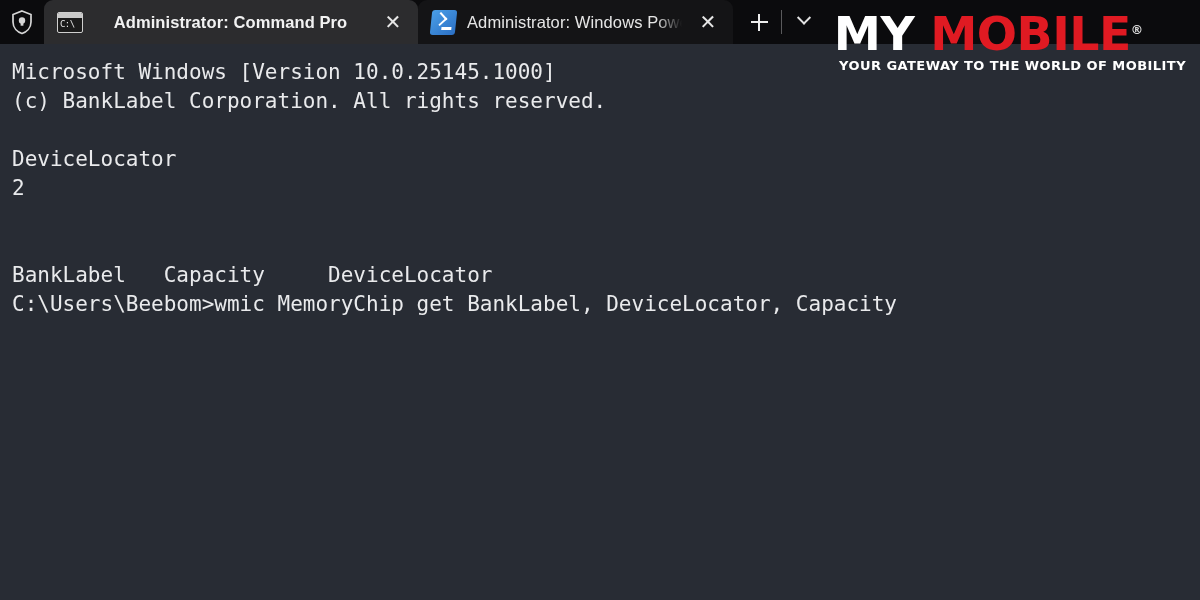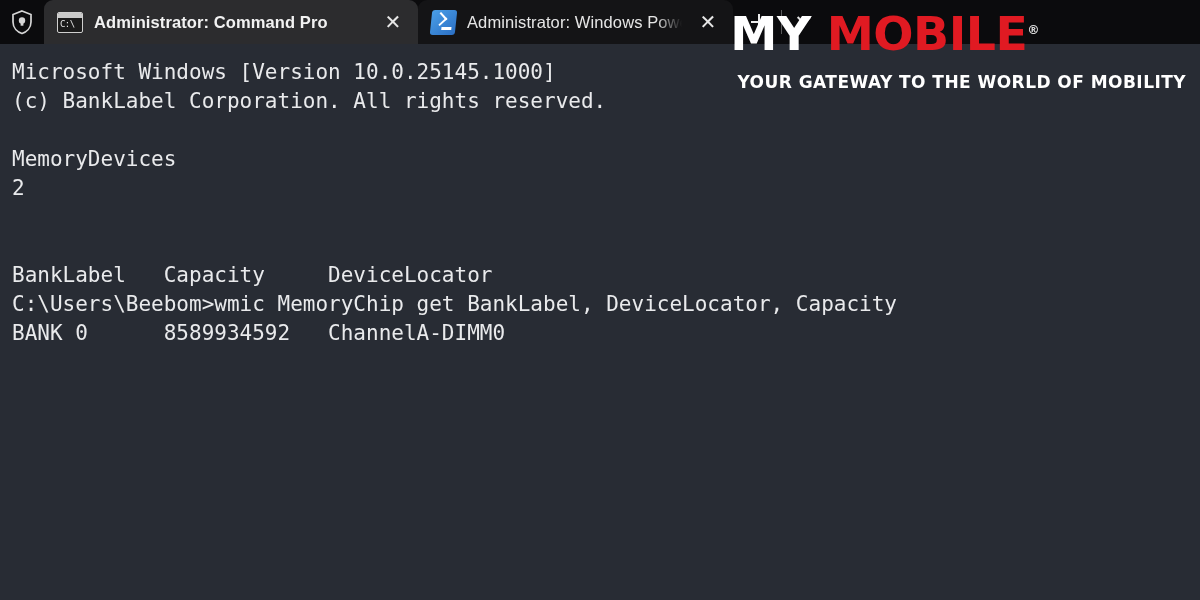--- a/index.html
+++ b/index.html
@@ -65,20 +65,21 @@
   }
 
   .tab-title {
     color: #f2f2f2;
     font-size: 16.5px;
     font-weight: 600;
     letter-spacing: 0.1px;
     white-space: nowrap;
     overflow: hidden;
     flex: 1 1 auto;
+    text-align: center;
   }
 
   .tab.inactive .tab-title {
     font-weight: 500;
     color: #e6e6e6;
     -webkit-mask-image: linear-gradient(to right, #000 88%, transparent 100%);
     mask-image: linear-gradient(to right, #000 88%, transparent 100%);
   }
 
   .tab-close {
@@ -234,25 +235,25 @@
   .logo-reg {
     color: #d9d9d9;
     font-size: 12px;
     vertical-align: super;
     font-weight: 700;
   }
 
   .logo-tag {
     font-family: "DejaVu Sans", sans-serif;
     font-weight: 700;
-    font-size: 17px;
+    font-size: 13px;
     letter-spacing: 0.45px;
     color: #ffffff;
     white-space: nowrap;
-    margin-top: 14px;
+    margin-top: 0;
   }
 </style>
 </head>
 <body>
 
 <div id="app">
 
   <div class="titlebar">
 
     <div class="shield-wrap">
@@ -288,27 +289,26 @@
       <div class="tb-btn">
         <span class="chev-glyph"></span>
       </div>
     </div>
   </div>
 
   <div class="terminal">
     <div class="term-line">Microsoft Windows [Version 10.0.25145.1000]</div>
     <div class="term-line">(c) BankLabel Corporation. All rights reserved.</div>
     <div class="term-line blank"></div>
-    <div class="term-line">MemoryDevices</div>
+    <div class="term-line">DeviceLocator</div>
     <div class="term-line">2</div>
     <div class="term-line blank"></div>
     <div class="term-line blank"></div>
     <div class="term-line">BankLabel   Capacity     DeviceLocator</div>
     <div class="term-line">C:\Users\Beebom&gt;wmic MemoryChip get BankLabel, DeviceLocator, Capacity</div>
-    <div class="term-line">BANK 0      8589934592   ChannelA-DIMM0</div>
     <div class="term-line blank"></div>
     <div class="term-line blank"></div>
   </div>
 
   <div class="logo">
     <div class="logo-main"><span class="logo-my">MY</span><span class="logo-my">&nbsp;</span><span class="logo-mobile">MOBILE</span><span class="logo-reg">®</span></div>
     <div class="logo-tag">YOUR GATEWAY TO THE WORLD OF MOBILITY</div>
   </div>
 
 </div>

